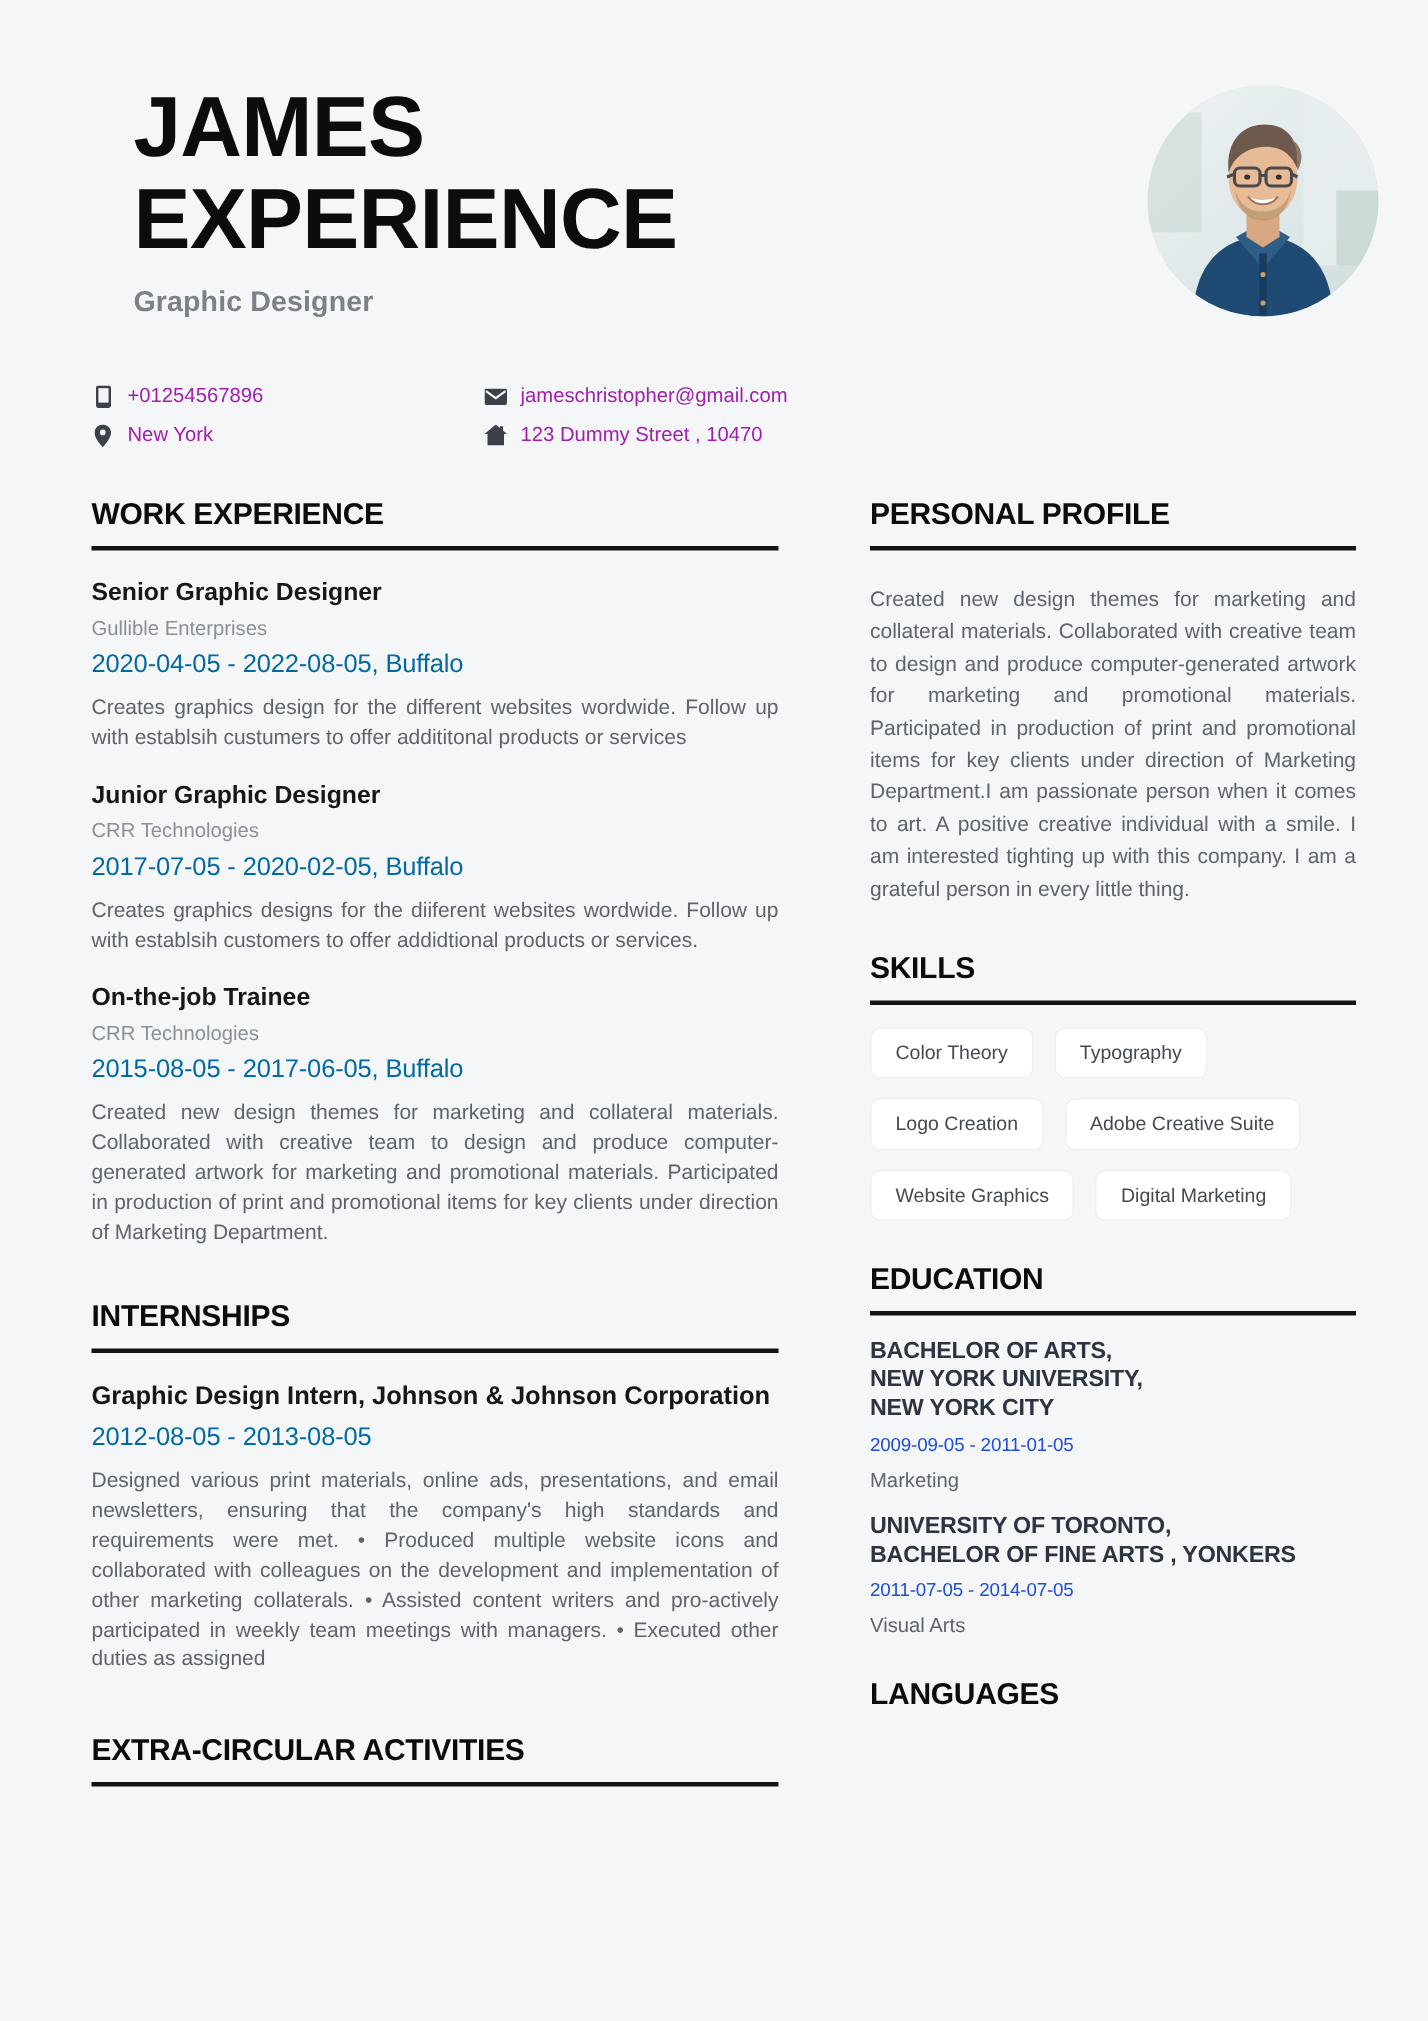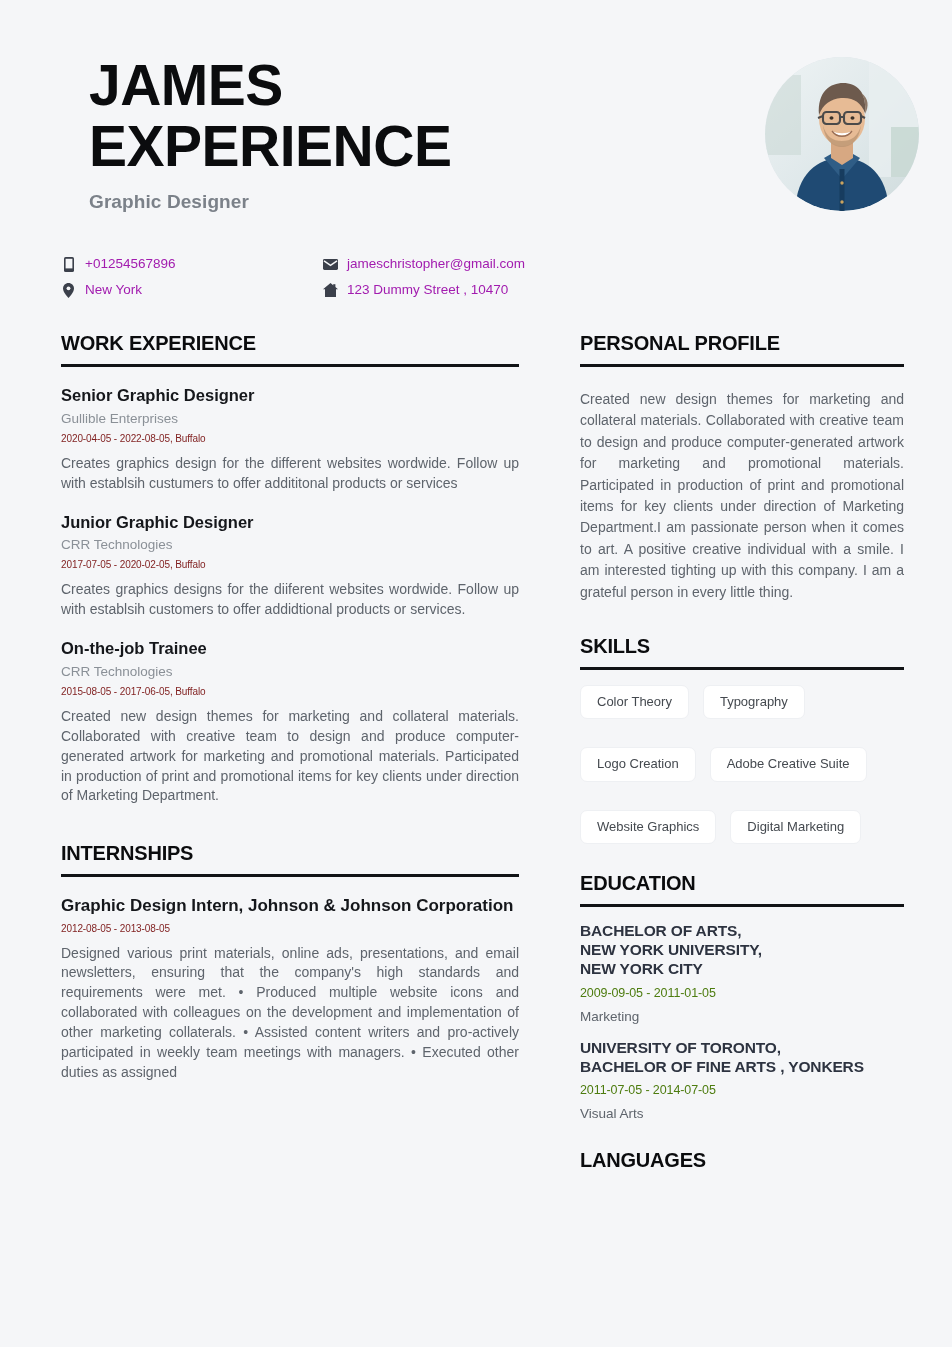--- a/index.html
+++ b/index.html
@@ -135,22 +135,22 @@
     line-height: 1.25;
   }
   .entry-org {
     margin-top: 5px;
     font-size: 13.5px;
     color: #8a9097;
     line-height: 1.2;
   }
   .entry-date {
     margin-top: 6px;
-    font-size: 10px;
-    color: #7f1d1d;
+    font-size: 17px;
+    color: #0369a1;
     line-height: 1.2;
     letter-spacing: -0.1px;
   }
   .entry-desc {
     margin-top: 9px;
     font-size: 14px;
     line-height: 1.42;
     color: #5e646c;
     text-align: justify;
   }
@@ -168,21 +168,21 @@
     font-size: 14px;
     line-height: 1.53;
     color: #5e646c;
     text-align: justify;
   }
 
   .skills-wrap {
     margin-top: 15px;
     display: flex;
     flex-wrap: wrap;
-    gap: 28px 14px;
+    gap: 13px 14px;
   }
   .skill-pill {
     background: #ffffff;
     border: 1px solid #eef0f3;
     border-radius: 7px;
     padding: 9px 16px;
     font-size: 13px;
     color: #44494f;
     line-height: 1.1;
     white-space: nowrap;
@@ -193,21 +193,21 @@
   .edu-title {
     font-size: 15.5px;
     font-weight: bold;
     color: #2d3340;
     line-height: 1.24;
     letter-spacing: -0.15px;
   }
   .edu-date {
     margin-top: 7px;
     font-size: 12.5px;
-    color: #4d7c0f;
+    color: #1d4ed8;
     letter-spacing: -0.1px;
   }
   .edu-field {
     margin-top: 9px;
     font-size: 13.5px;
     color: #5e646c;
   }
 
   .sp-32 { height: 32px; }
   .sp-36 { height: 36px; }
@@ -355,20 +355,24 @@
 
       <div class="entry">
         <div class="intern-title">Graphic Design Intern, Johnson &amp; Johnson Corporation</div>
         <div class="entry-date">2012-08-05 -  2013-08-05</div>
         <div class="entry-desc">Designed various print materials, online ads, presentations, and email newsletters, ensuring that the company's high standards and requirements were met. • Produced multiple website icons and collaborated with colleagues on the development and implementation of other marketing collaterals. • Assisted content writers and pro-actively participated in weekly team meetings with managers. • Executed other duties as assigned</div>
       </div>
     </div>
 
     <div class="sp-40"></div>
 
+    <div class="section">
+      <div class="sec-head">EXTRA-CIRCULAR ACTIVITIES</div>
+      <div class="sec-rule"></div>
+    </div>
 
   </div>
 
   <div class="col-right">
 
     <div class="section">
       <div class="sec-head">PERSONAL PROFILE</div>
       <div class="sec-rule"></div>
       <div class="profile-text">Created new design themes for marketing and collateral materials. Collaborated with creative team to design and produce computer-generated artwork for marketing and promotional materials. Participated in production of print and promotional items for key clients under direction of Marketing Department.I am passionate person when it comes to art. A positive creative individual with a smile. I am interested tighting up with this company. I am a grateful person in every little thing.</div>
     </div>

